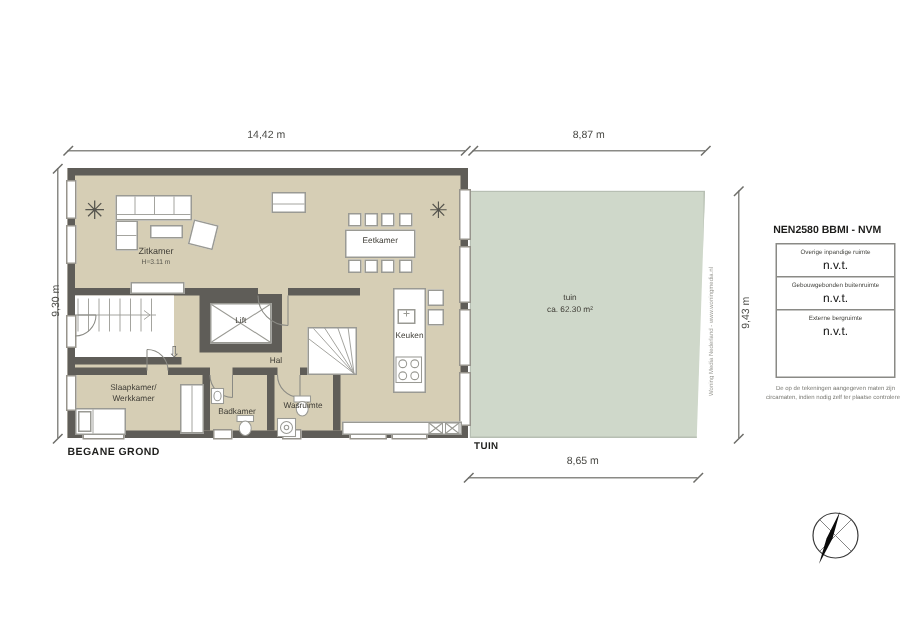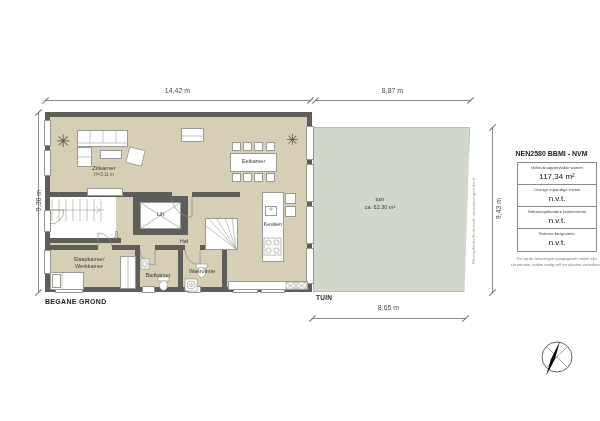--- a/index.html
+++ b/index.html
@@ -229,24 +229,20 @@
   <div class="rlbl" style="left:138px;top:272px;width:40px;">Badkamer</div>
   <div class="rlbl" style="left:181px;top:268px;width:42px;">Wasruimte</div>
   <div class="arrowglyph" style="left:112px;top:230px;">⇩</div>
 
   <div class="boldlbl" style="left:45px;top:298px;font-size:7px;">BEGANE GROND</div>
   <div class="boldlbl" style="left:316px;top:294px;font-size:6.5px;">TUIN</div>
 
   <div class="legend-title">NEN2580 BBMI - NVM</div>
   <div class="legend-box">
     <div class="legend-row">
-      <div class="k">Gebruiksoppervlakte wonen</div>
-      <div class="v">117,34 m²</div>
-    </div>
-    <div class="legend-row">
       <div class="k">Overige inpandige ruimte</div>
       <div class="v">n.v.t.</div>
     </div>
     <div class="legend-row">
       <div class="k">Gebouwgebonden buitenruimte</div>
       <div class="v">n.v.t.</div>
     </div>
     <div class="legend-row">
       <div class="k">Externe bergruimte</div>
       <div class="v">n.v.t.</div>

